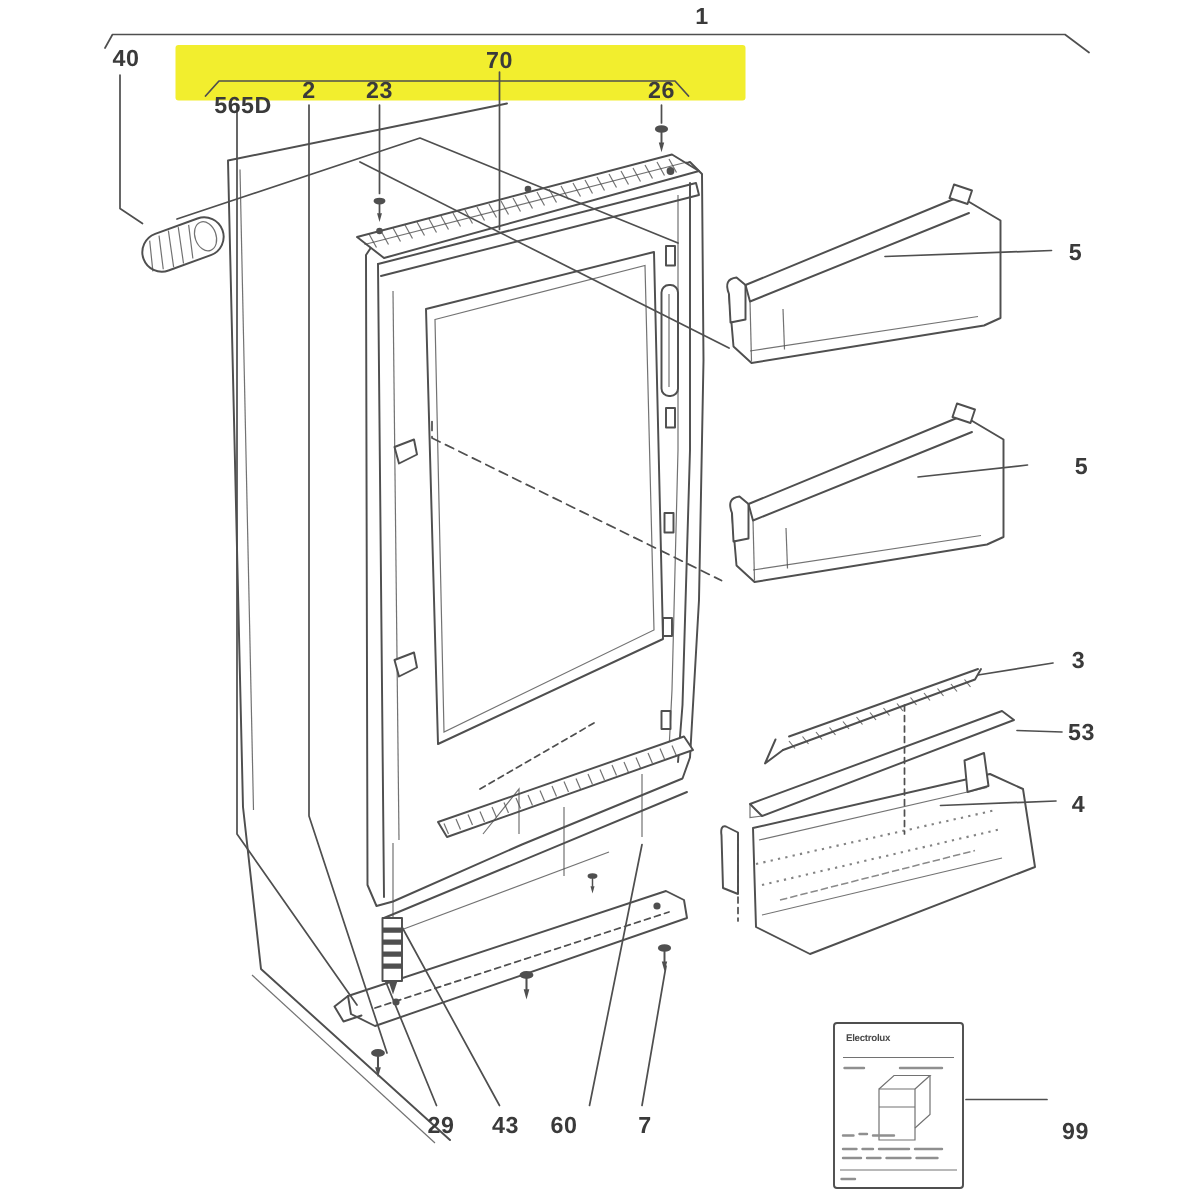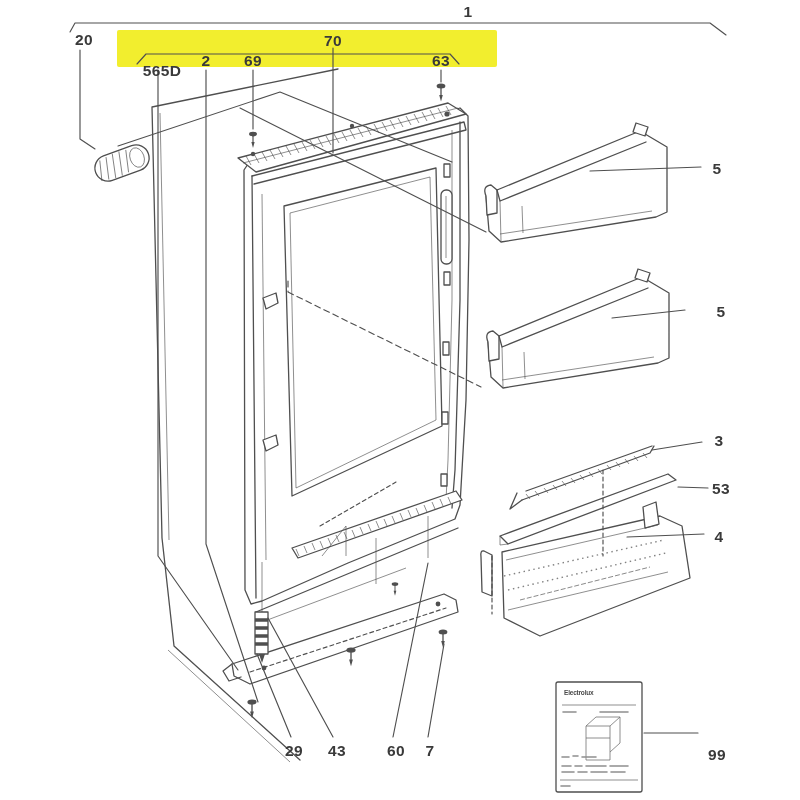--- a/index.html
+++ b/index.html
@@ -187,31 +187,31 @@
     <use href="#screw" transform="translate(351,650) scale(1.05)"></use>
     <use href="#screw" transform="translate(395,584) scale(0.75)"></use>
     <use href="#screw" transform="translate(443,632)"></use>
     <circle cx="253" cy="154" r="2.2" class="dk"></circle>
     <circle cx="352" cy="126" r="2.2" class="dk"></circle>
     <circle cx="447" cy="114" r="2.6" class="dk"></circle>
   </g>
 </svg>
 
 <div class="lbl" style="left:468px;top:12px">1</div>
-<div class="lbl" style="left:84px;top:40px">20</div>
+<div class="lbl" style="left:84px;top:40px">40</div>
 <div class="lbl" style="left:333px;top:41px">70</div>
 <div class="lbl" style="left:162px;top:71px">565D</div>
 <div class="lbl" style="left:206px;top:61px">2</div>
-<div class="lbl" style="left:253px;top:61px">69</div>
-<div class="lbl" style="left:441px;top:61px">63</div>
+<div class="lbl" style="left:253px;top:61px">23</div>
+<div class="lbl" style="left:441px;top:61px">26</div>
 <div class="lbl" style="left:717px;top:169px">5</div>
 <div class="lbl" style="left:721px;top:312px">5</div>
 <div class="lbl" style="left:719px;top:441px">3</div>
 <div class="lbl" style="left:721px;top:489px">53</div>
 <div class="lbl" style="left:719px;top:537px">4</div>
 <div class="lbl" style="left:717px;top:755px">99</div>
 <div class="lbl" style="left:294px;top:751px">29</div>
 <div class="lbl" style="left:337px;top:751px">43</div>
-<div class="lbl" style="left:396px;top:751px">60</div>
+<div class="lbl" style="left:376px;top:751px">60</div>
 <div class="lbl" style="left:430px;top:751px">7</div>
 <div class="brand" style="left:564px;top:689px">Electrolux</div>
 
 </div>
 
 </body></html>

